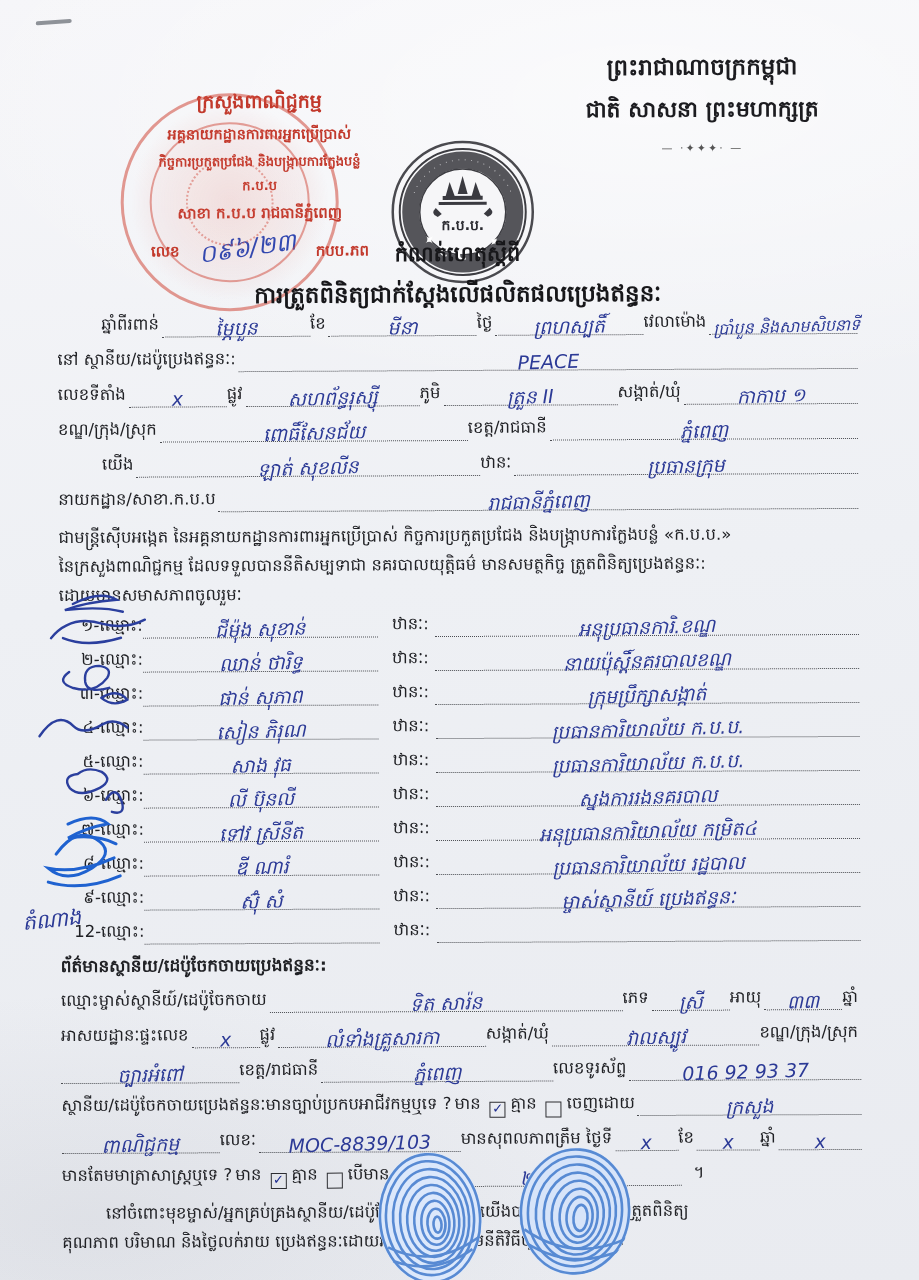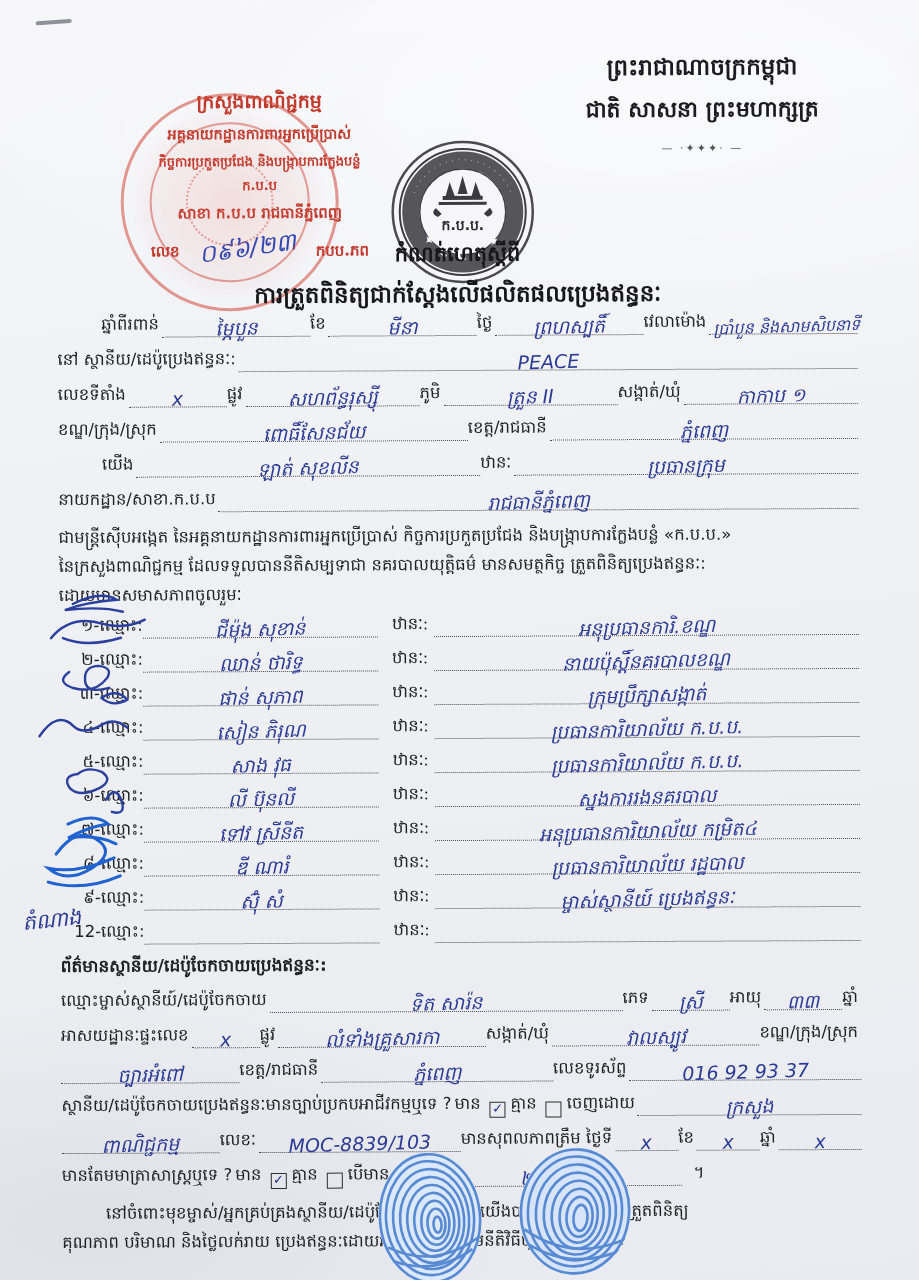--- a/index.html
+++ b/index.html
@@ -61,21 +61,21 @@
   .fill{flex:1;border-bottom:1.6px dotted #4b4d52;text-align:center;min-width:26px;padding:0 4px;}
   .hw{font-style:italic;color:#2c3a96;font-size:19px;line-height:1.0;display:inline-block;transform:rotate(-1.5deg);position:relative;top:3px;white-space:nowrap;}
   .hw.small{font-size:16px;}
   .indent{padding-left:44px;}
   .para{line-height:1.75;text-align:justify;margin-bottom:4px;}
 
   .members{margin-top:2px;}
   .mrow{display:flex;align-items:flex-end;margin-bottom:10px;}
   .mnum{white-space:nowrap;width:84px;text-align:right;}
   .mname{flex:0 0 235px;border-bottom:1.6px dotted #4b4d52;text-align:center;}
-  .mrankl{white-space:nowrap;padding:0 6px 0 14px;font-family:Liberation Serif, serif;}
+  .mrankl{white-space:nowrap;padding:0 6px 0 14px;}
   .mrank{flex:1;border-bottom:1.6px dotted #4b4d52;text-align:center;}
 
   .sect-head{font-weight:bold;font-size:17px;margin:6px 0 10px;}
   .cb{display:inline-block;width:14px;height:14px;border:1.6px solid #2c2d31;margin:0 5px -1px 6px;text-align:center;line-height:12px;font-size:13px;color:#1d2b8f;font-weight:bold;}
   .endmark{padding-left:12px;}
 
   .margin-hw{position:absolute;left:26px;top:908px;font-style:italic;color:#2c3a96;font-size:21px;transform:rotate(-6deg);}
   .signatures{position:absolute;left:38px;top:588px;pointer-events:none;}
   .fingerprints{position:absolute;left:352px;top:1152px;}
 </style>

